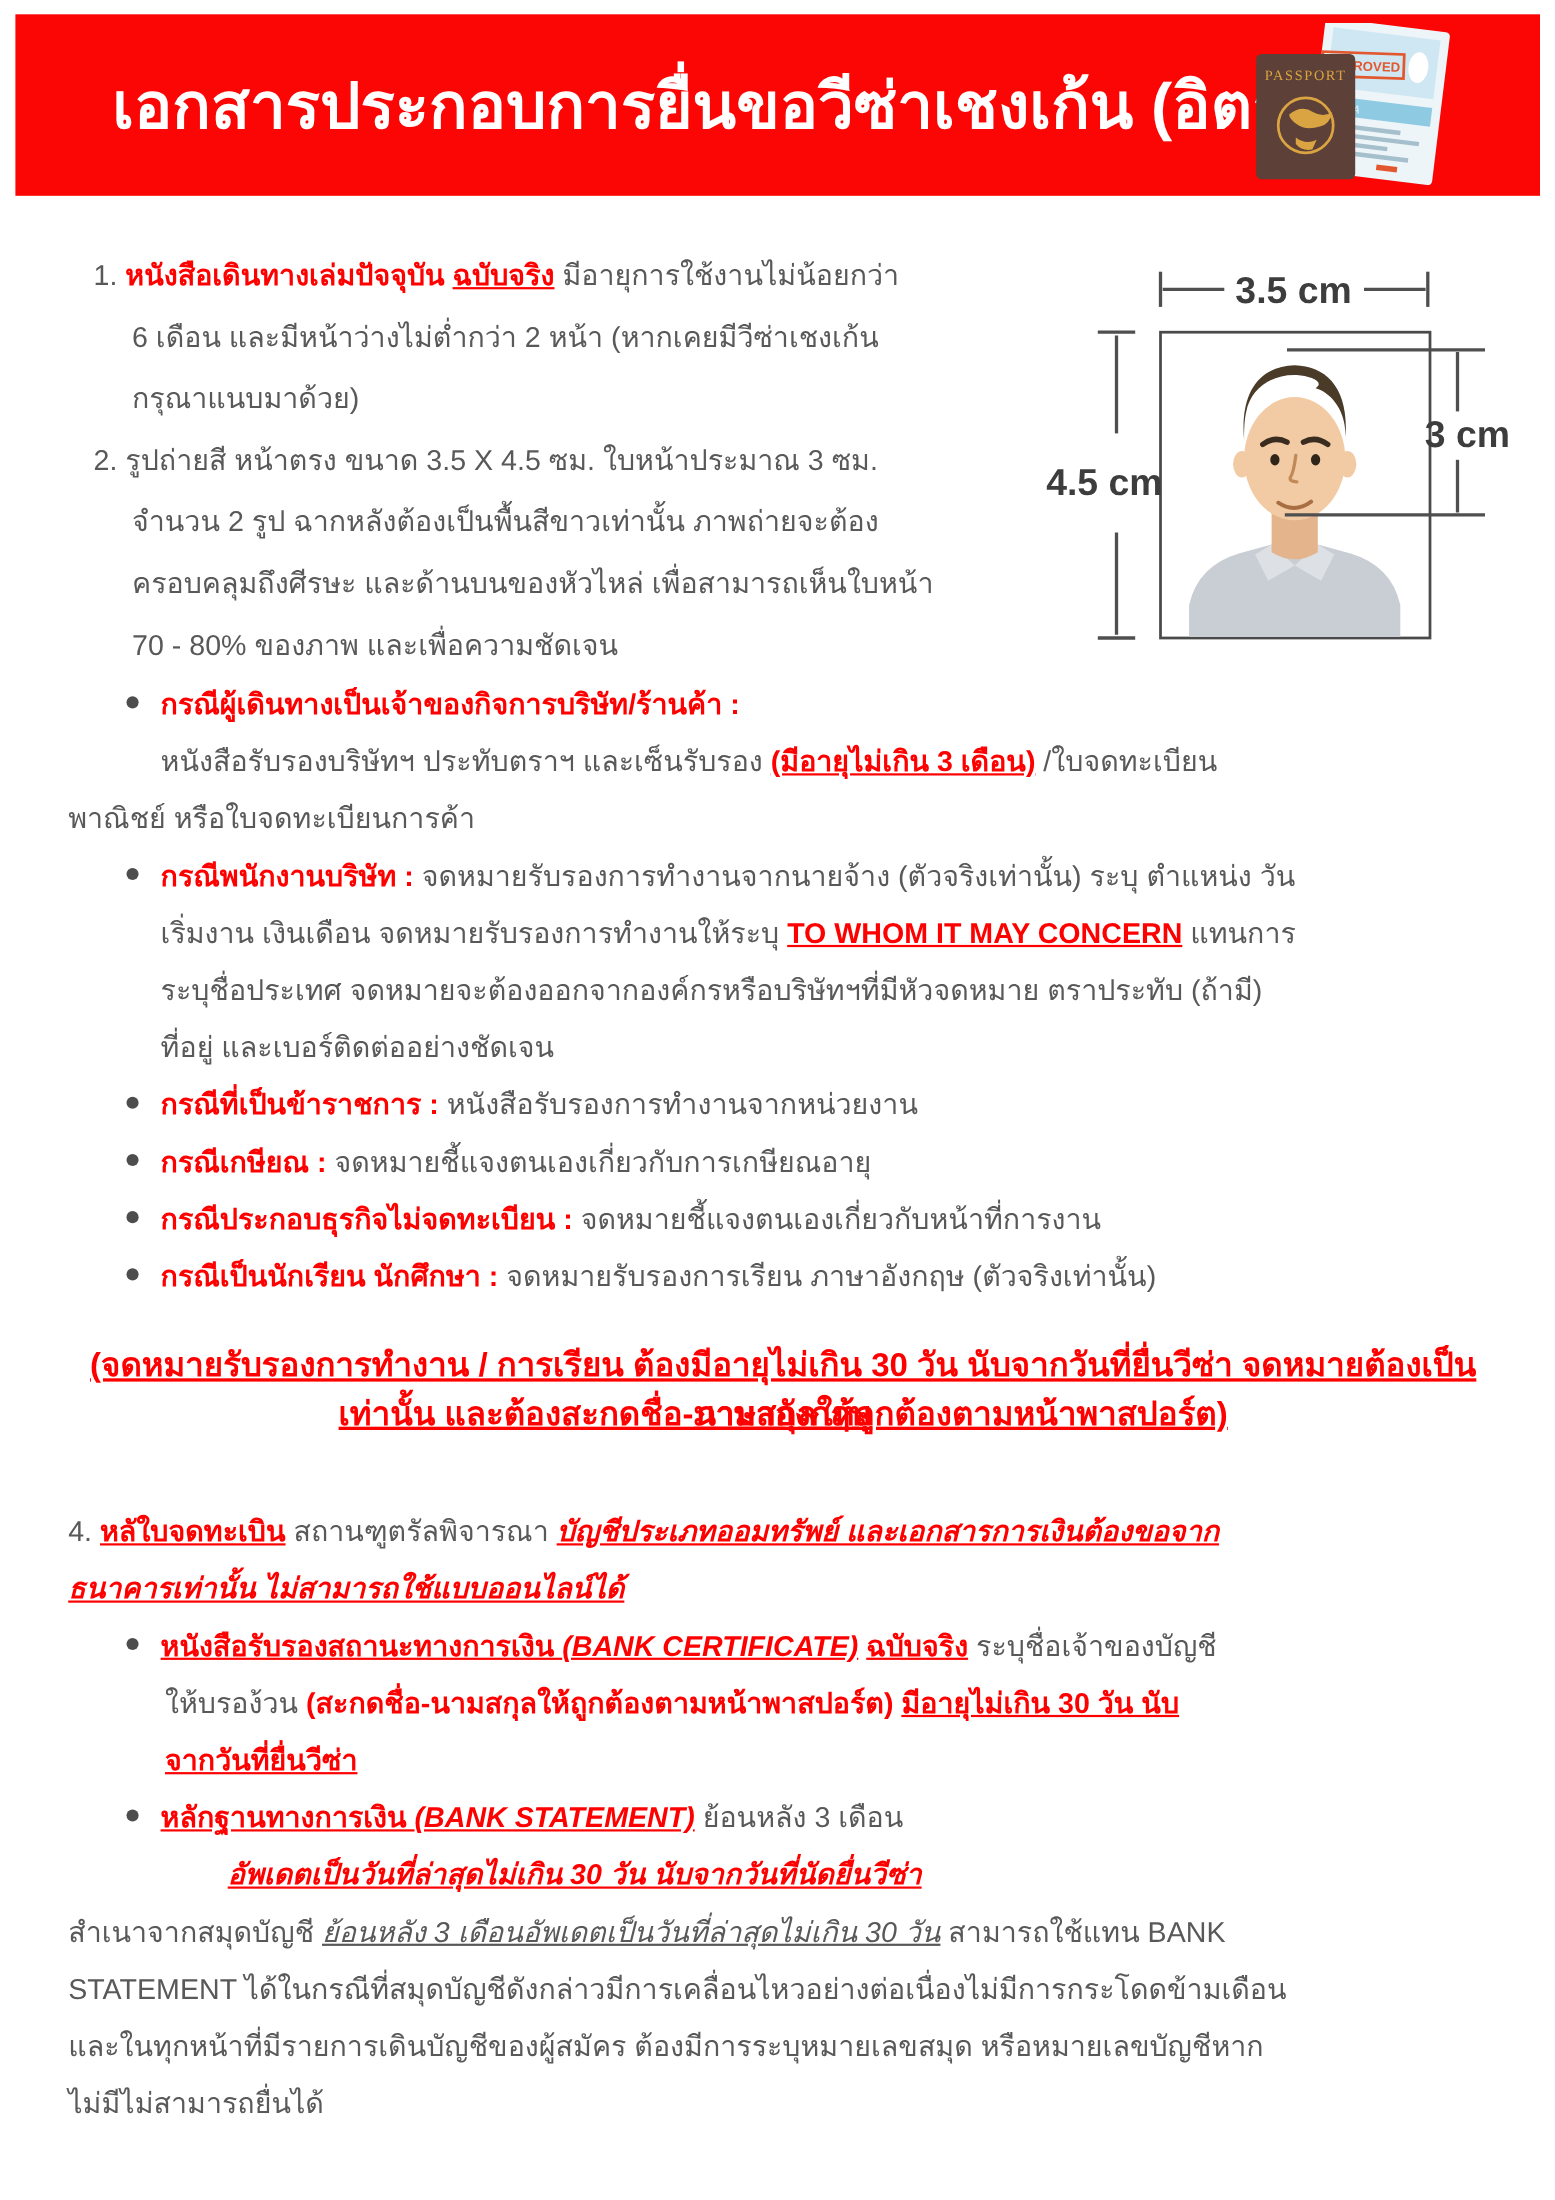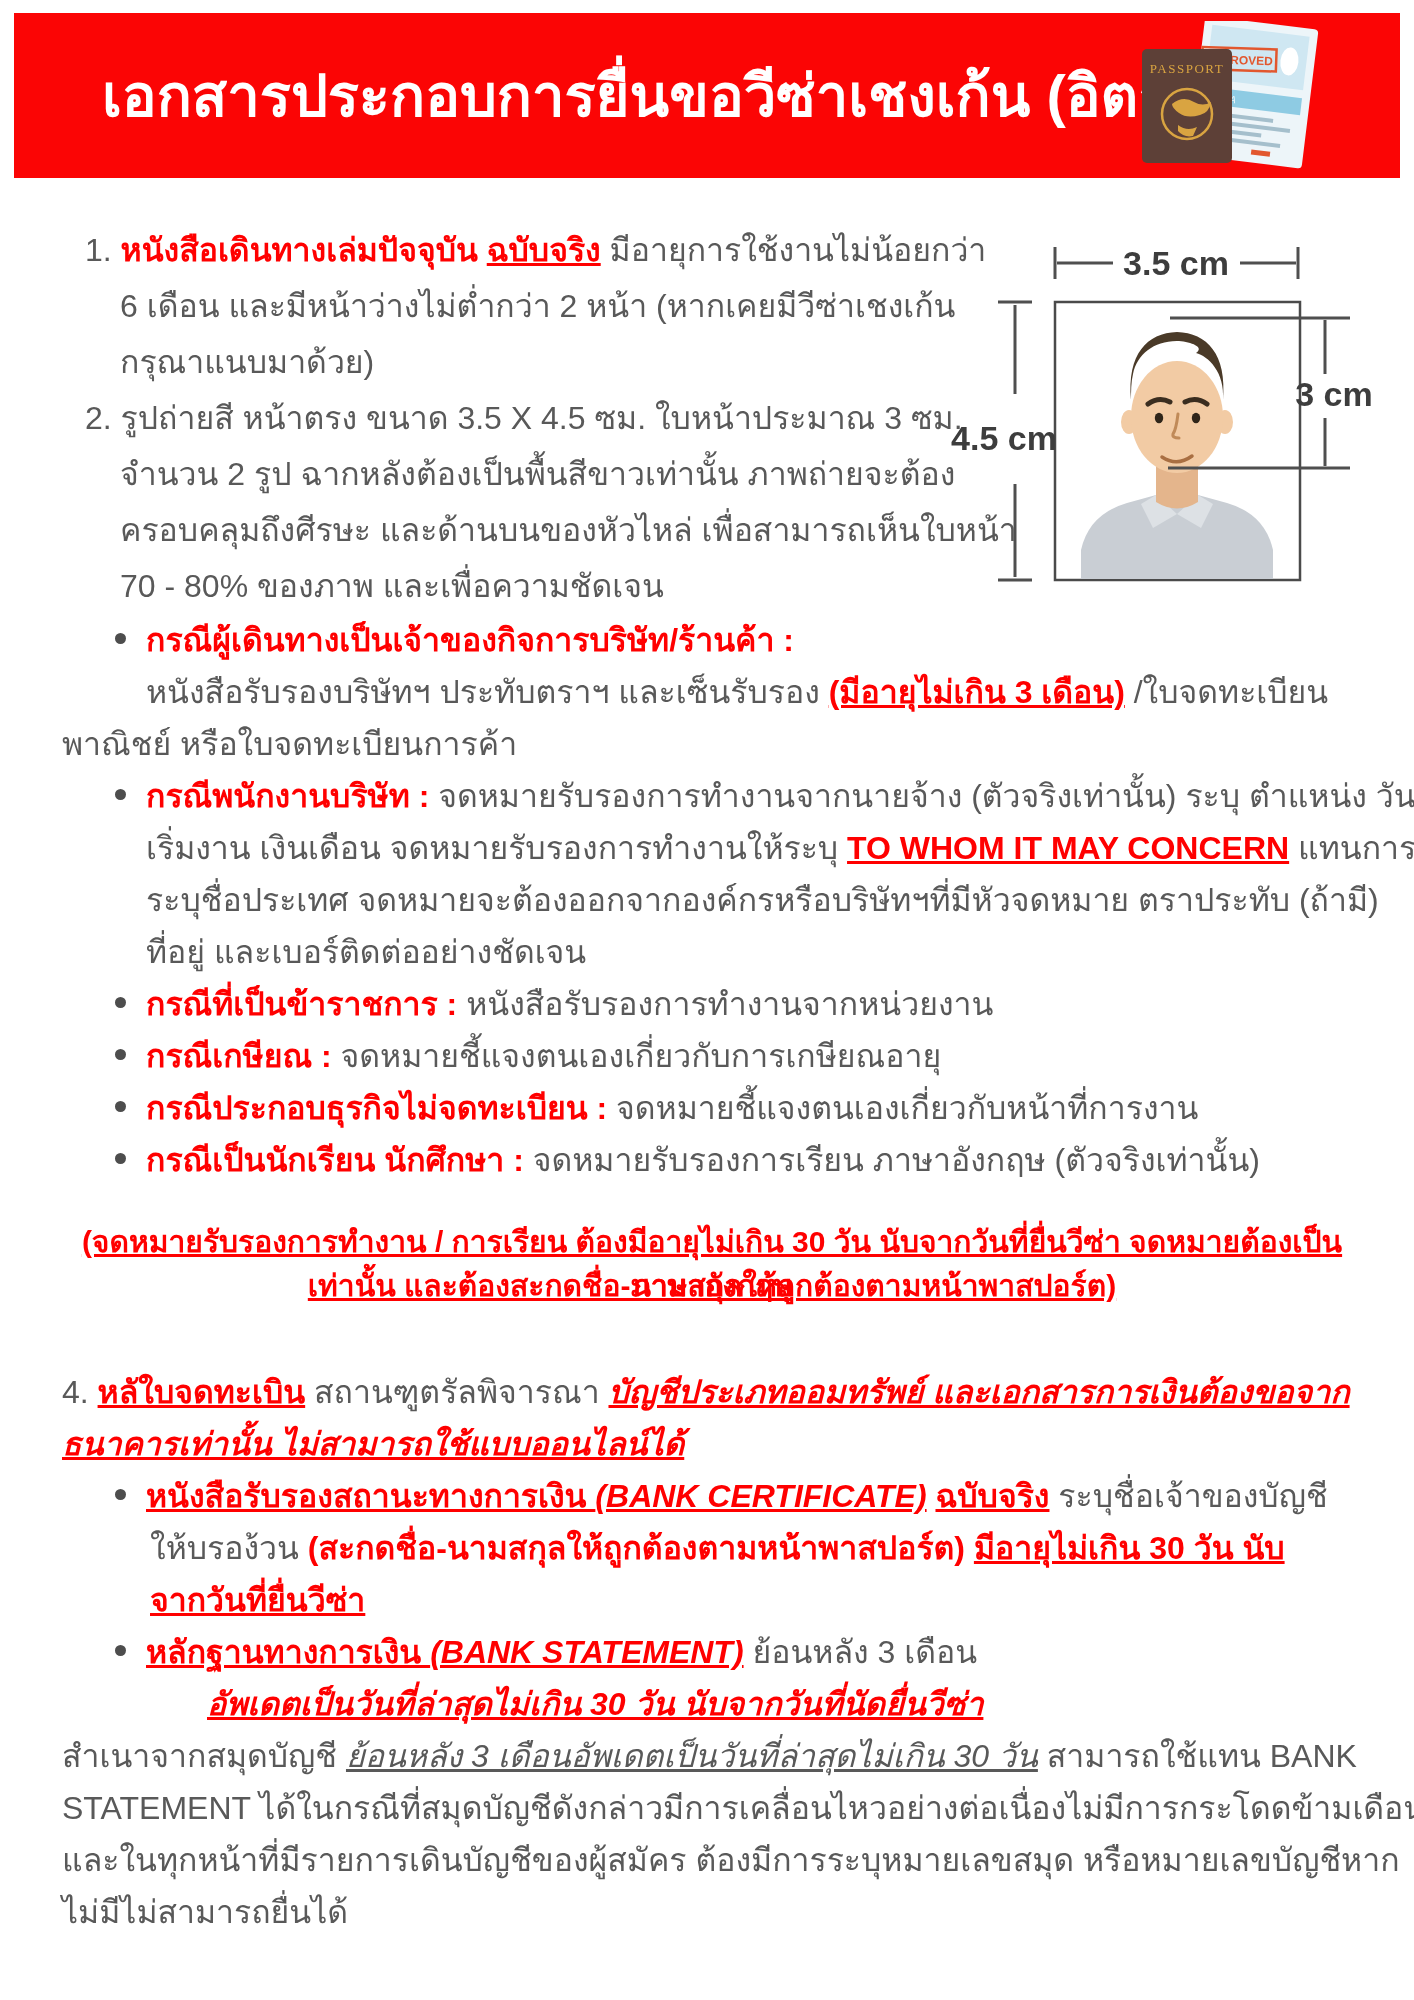--- a/index.html
+++ b/index.html
@@ -19,21 +19,21 @@
     background:var(--banner-red);
     display:flex;align-items:center;
   }
   .banner .title{
     color:#ffffff;font-size:58px;font-weight:700;
     padding-left:88px;white-space:nowrap;letter-spacing:0;
   }
   .passport-art{position:absolute;right:66px;top:8px;width:200px;height:152px}
   
   .docbody{position:absolute;left:62px;top:222px;width:1300px}
-  .line{font-size:32px;line-height:52px;height:52px;white-space:nowrap}
+  .line{font-size:26px;line-height:52px;height:52px;white-space:nowrap}
   .line.lh56{line-height:56px;height:56px}
   .l-num{padding-left:23px}
   .l-cont{padding-left:58px}
   .l-flush{padding-left:0}
   .l-hang{padding-left:84px}
   .l-hang2{padding-left:88px}
   .l-indent28{padding-left:145px}
   .l-bullet{padding-left:53px}
   .l-center{text-align:center;font-size:30px;line-height:44px;height:44px;white-space:normal}
   .dot{

